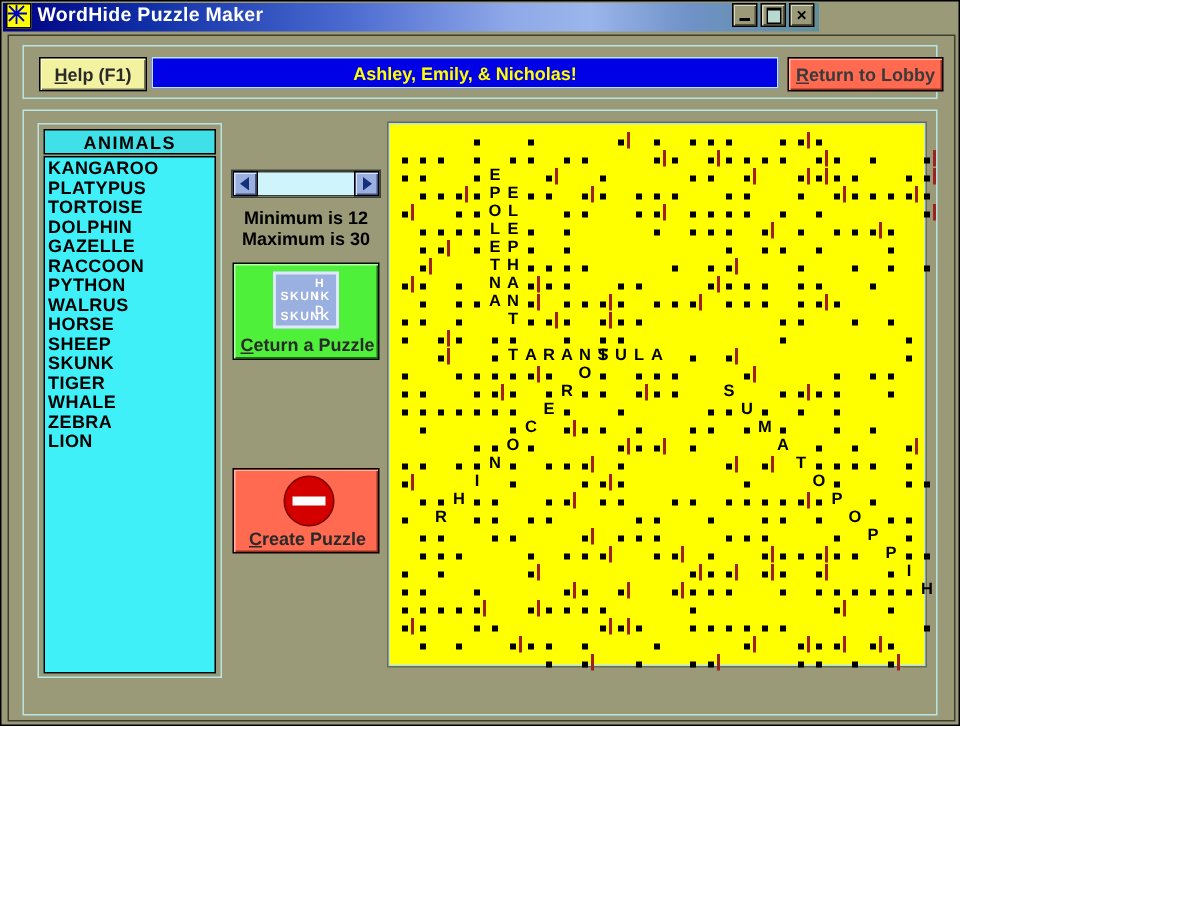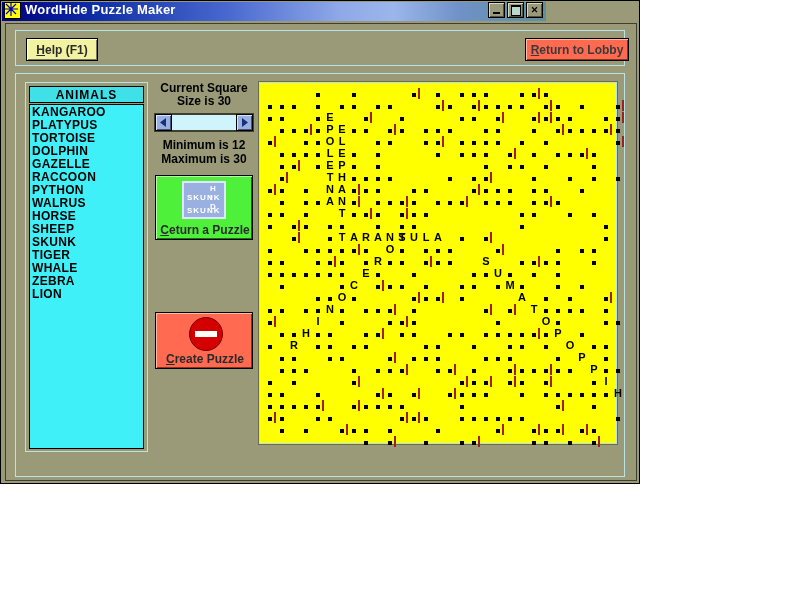--- a/index.html
+++ b/index.html
@@ -140,20 +140,21 @@
     </div>
   </div>
 
   <div id="client">
 
     <div id="toolbar">
       <div id="help-button">
           <span class="ul">H</span>
           <span>elp (F1)</span>
         </div>
+      <div id="banner">Ashley, Emily, &amp; Nicholas!</div>
       <div id="return-lobby">
           <span class="ul">R</span>
           <span>eturn to Lobby</span>
         </div>
     </div>
 
     <div id="lower">
 
       <div id="wordlist-panel">
         <div id="wordlist">
@@ -170,24 +171,20 @@
             <div class="word-item">SKUNK</div>
             <div class="word-item">TIGER</div>
             <div class="word-item">WHALE</div>
             <div class="word-item">ZEBRA</div>
             <div class="word-item">LION</div>
           </div>
         <div id="wordlist-title">ANIMALS</div>
       </div>
 
       <div id="controls">
-        <div id="size-label">
-          <div>Current Square</div>
-          <div>Size is 30</div>
-        </div>
 
         <div id="size-scroll">
           <div class="sb-arrow">
             <svg width="7" height="9" viewBox="0 0 7 9">
                 <polygon points="6,0 6,9 0,4.5" fill="#15307a"></polygon>
               </svg>
           </div>
           <div id="sb-track"></div>
           <div class="sb-arrow">
             <svg width="7" height="9" viewBox="0 0 7 9">

